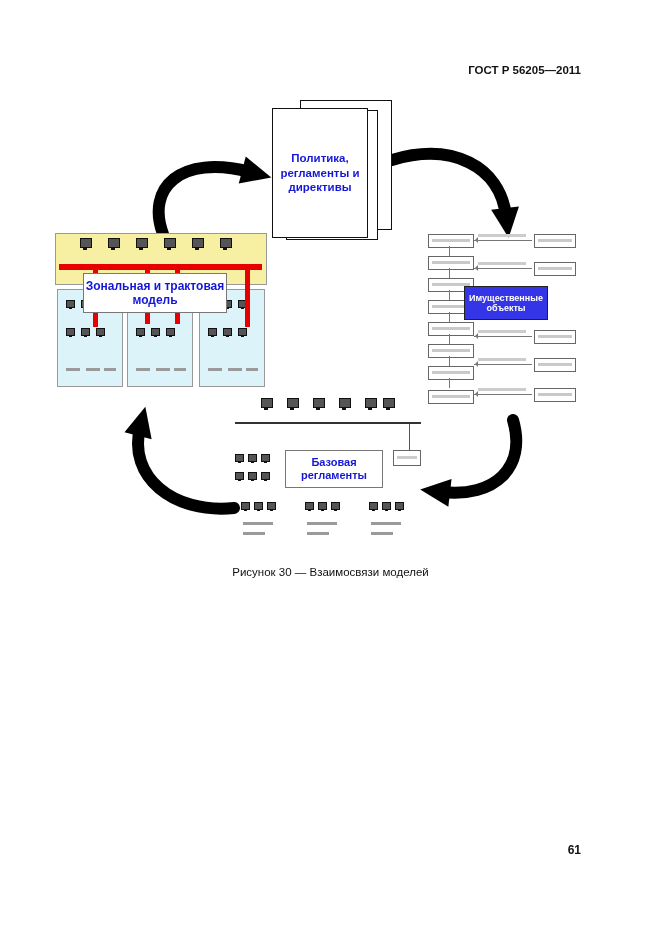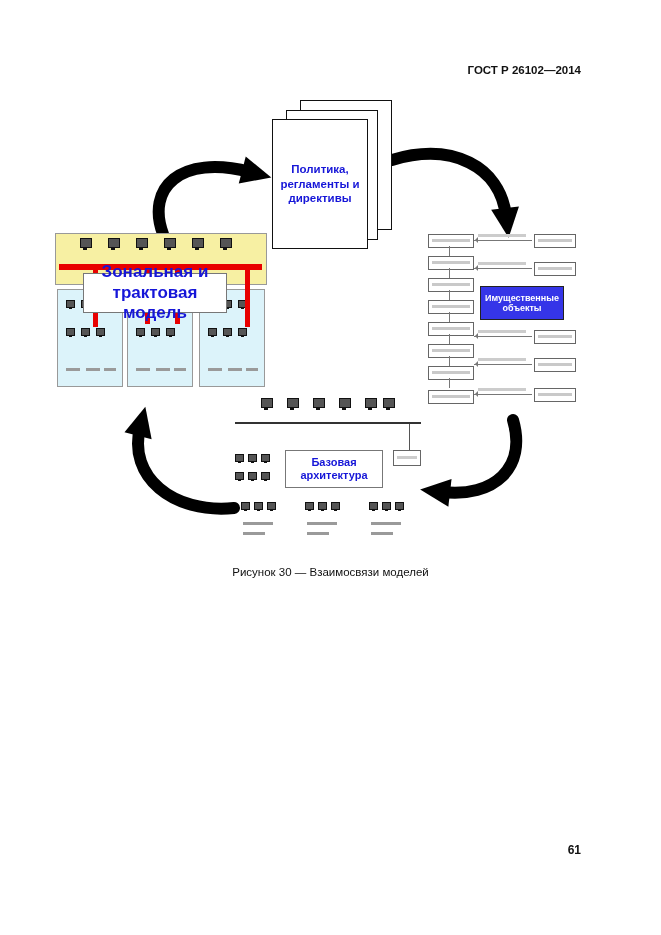--- a/index.html
+++ b/index.html
@@ -13,70 +13,70 @@
   .body-paragraph{position:absolute;top:592px;left:49px;right:80px;font-size:11.5px;line-height:1.3;color:#111;
     text-align:justify;text-indent:27px;margin:0;}
 
   .arrows-svg{position:absolute;left:0;top:0;z-index:1;pointer-events:none;}
 
   
   .doc-stack{position:absolute;left:272px;top:100px;width:124px;height:150px;z-index:2;}
   .sheet{position:absolute;background:#fff;border:1.5px solid #111;}
   .sheet.s3{left:28px;top:0;width:90px;height:128px;}
   .sheet.s2{left:14px;top:10px;width:90px;height:128px;}
-  .sheet.s1{left:0;top:19px;width:94px;height:128px;display:flex;align-items:center;justify-content:center;}
+  .sheet.s1{left:0;top:8px;width:94px;height:128px;display:flex;align-items:center;justify-content:center;}
   .policy-label{color:#1616d8;font-weight:bold;font-size:11.5px;line-height:1.25;text-align:center;padding:0 4px;}
 
   
   .zonal{position:absolute;left:55px;top:233px;width:212px;height:157px;z-index:2;}
   .z-yellow{position:absolute;left:0;top:0;width:210px;height:50px;background:#f7f0a3;border:1px solid #999;}
   .z-redbar{position:absolute;left:3px;top:30px;width:203px;height:6px;background:#e80000;}
   .z-redv{position:absolute;width:5px;background:#e80000;z-index:3;}
   .z-blue{position:absolute;top:56px;height:96px;background:#dcf3fa;border:1px solid #999;z-index:2;}
   .z-label{position:absolute;left:28px;top:40px;width:142px;height:38px;background:#fff;border:1px solid #777;
     display:flex;align-items:center;justify-content:center;z-index:5;}
-  .z-label span{color:#1616d8;font-weight:bold;font-size:17px;line-height:1.2;text-align:center;}
+  .z-label span{color:#1616d8;font-weight:bold;font-size:12px;line-height:1.2;text-align:center;}
 
   
   .pc{width:10px;height:8px;border:1px solid #111;background:#555;position:relative;}
   .pc::after{content:"";position:absolute;left:2px;bottom:-3px;width:4px;height:2px;background:#111;}
   .pc.sm{width:7px;height:6px;}
   .pc.sm::after{bottom:-2px;width:3px;height:1px;}
   .row{display:flex;}
   .bar{position:absolute;height:3px;background:#9a9a9a;}
 
   
   .assets{position:absolute;left:428px;top:226px;width:150px;height:192px;z-index:2;}
   .h-box{position:absolute;width:44px;height:12px;border:1px solid #666;background:#fff;}
   .h-box::after{content:"";position:absolute;left:3px;top:4px;right:3px;height:3px;background:#c9c9c9;}
   .h-box.r{left:106px;width:40px;}
   .v-link{position:absolute;left:21px;width:1px;height:10px;background:#777;}
   .h-link{position:absolute;left:46px;width:58px;height:1px;background:#777;}
   .h-link::before{content:"";position:absolute;left:-2px;top:-3px;border:3.5px solid transparent;border-right-color:#777;}
   .t-bar{position:absolute;left:50px;width:48px;height:3px;background:#cccccc;}
-  .assets-label{position:absolute;left:52px;top:60px;width:82px;height:32px;background:#3535e8;border:1px solid #222;
+  .assets-label{position:absolute;left:36px;top:60px;width:82px;height:32px;background:#3535e8;border:1px solid #222;
     display:flex;align-items:center;justify-content:center;z-index:5;}
   .assets-label span{color:#fff;font-weight:bold;font-size:9px;line-height:1.15;text-align:center;}
 
   
   .base{position:absolute;left:233px;top:398px;width:194px;height:148px;z-index:2;}
   .b-hline{position:absolute;left:2px;top:24px;width:186px;height:2px;background:#333;}
   .b-vline{position:absolute;left:176px;top:26px;width:1px;height:26px;background:#555;}
   .b-box{position:absolute;left:160px;top:52px;width:26px;height:14px;border:1px solid #666;background:#fff;}
   .b-box::after{content:"";position:absolute;left:3px;top:5px;right:3px;height:3px;background:#ccc;}
   .base-label{position:absolute;left:52px;top:52px;width:96px;height:36px;background:#fff;border:1px solid #777;
     display:flex;align-items:center;justify-content:center;z-index:4;}
   .base-label span{color:#1616d8;font-weight:bold;font-size:11px;line-height:1.2;text-align:center;}
 </style>
 </head>
 <body>
 
 <div class="page">
 
-  <div class="doc-header">ГОСТ Р 26102—2014</div>
+  <div class="doc-header">ГОСТ Р 56205—2011</div>
 
   <svg class="arrows-svg" width="661" height="935" viewBox="0 0 661 935">
     <defs>
       <marker id="ah" markerUnits="userSpaceOnUse" markerWidth="36" markerHeight="36" refX="10" refY="18" orient="auto">
         <path d="M2,4 L32,18 L2,32 Z" fill="#000"></path>
       </marker>
     </defs>
     <path d="M163,234 C146,188 180,154 250,172" stroke="#000" stroke-width="12" fill="none" stroke-linecap="round" marker-end="url(#ah)"></path>
     <path d="M392,160 C452,142 500,166 506,216" stroke="#000" stroke-width="12" fill="none" stroke-linecap="round" marker-end="url(#ah)"></path>
     <path d="M513,420 C527,468 494,498 442,492" stroke="#000" stroke-width="12" fill="none" stroke-linecap="round" marker-end="url(#ah)"></path>
@@ -220,21 +220,21 @@
       <div class="pc sm"></div>
       <div class="pc sm"></div>
     </div>
     <div class="row" style="position:absolute;left:2px;top:74px;gap:4px;">
       <div class="pc sm"></div>
       <div class="pc sm"></div>
       <div class="pc sm"></div>
     </div>
 
     <div class="base-label">
-      <span>Базовая архитектура</span>
+      <span>Базовая регламенты</span>
     </div>
 
     <div class="row" style="position:absolute;left:8px;top:104px;gap:4px;">
       <div class="pc sm"></div>
       <div class="pc sm"></div>
       <div class="pc sm"></div>
     </div>
     <div class="row" style="position:absolute;left:72px;top:104px;gap:4px;">
       <div class="pc sm"></div>
       <div class="pc sm"></div>

